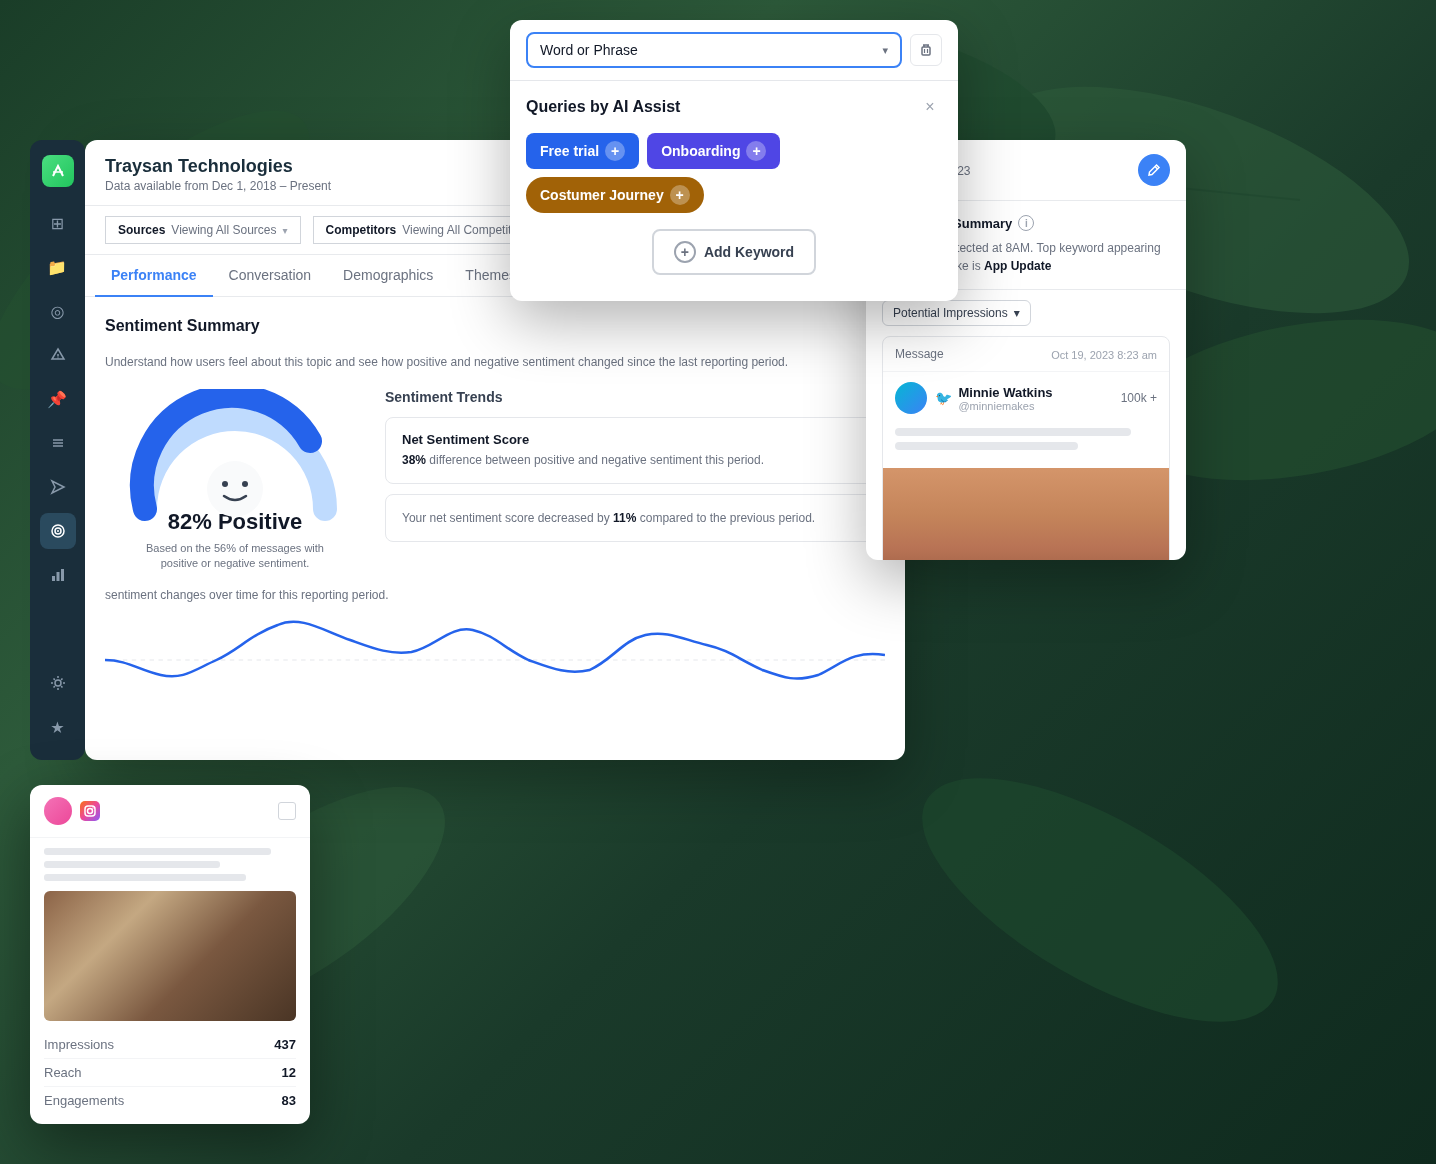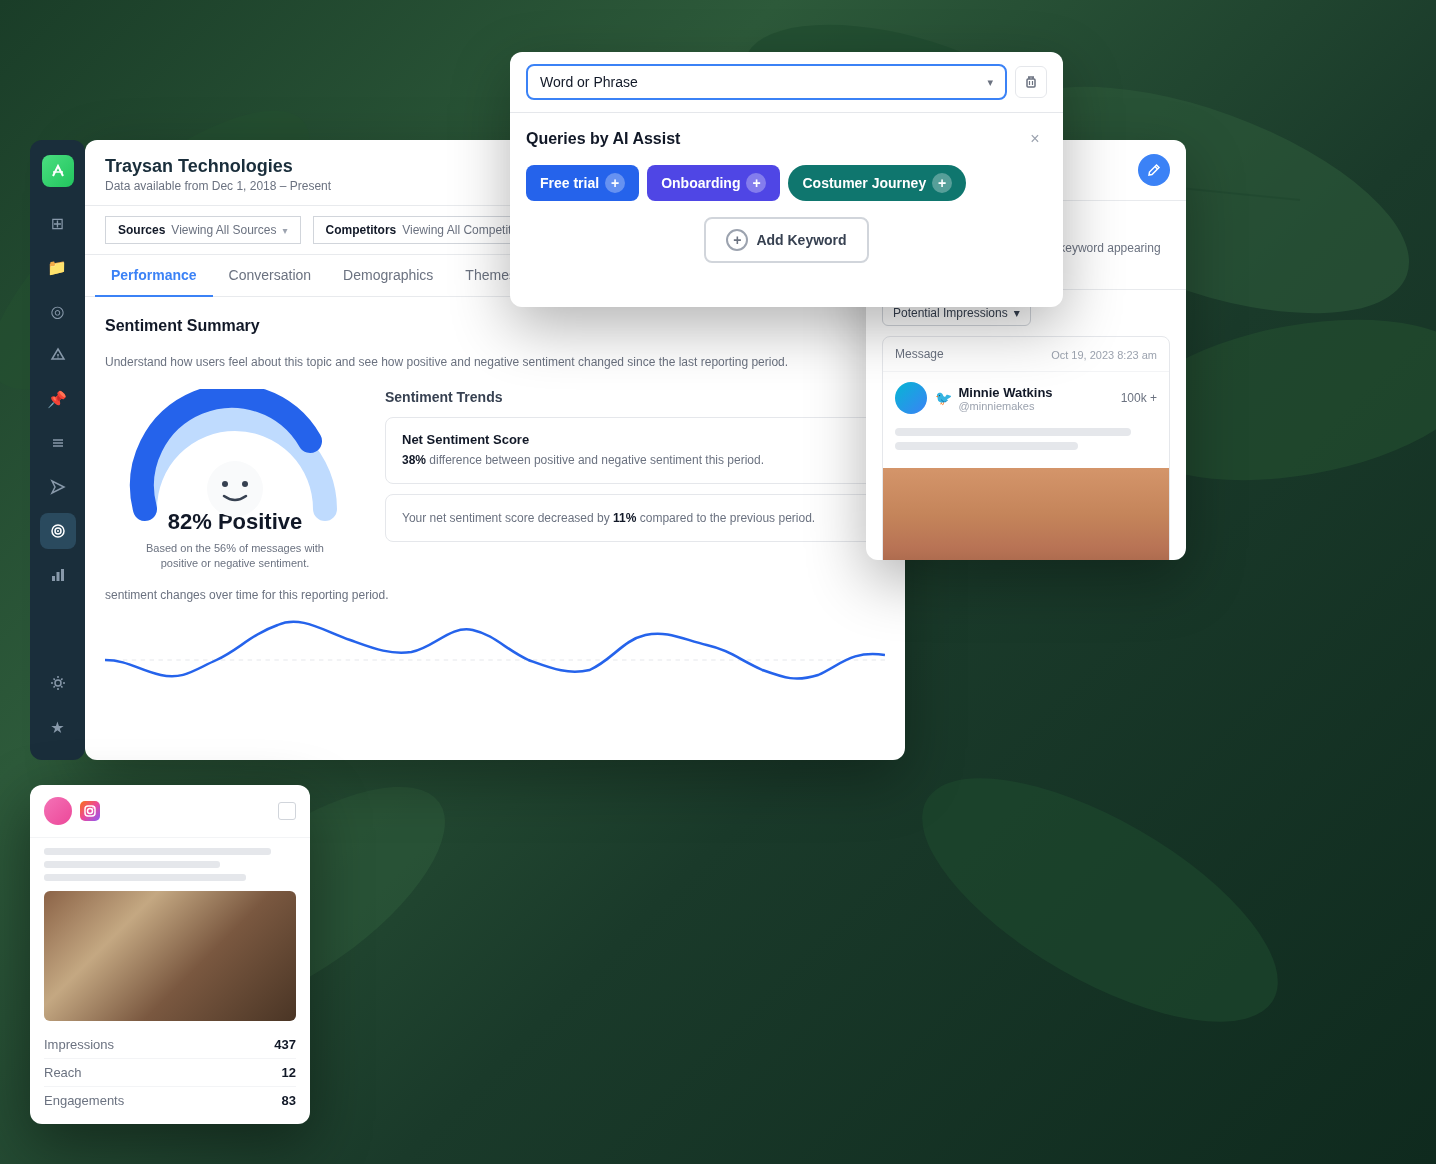--- a/index.html
+++ b/index.html
@@ -500,28 +500,27 @@
     .stat-row:last-child { border-bottom: none; }
 
     .stat-label { color: #6b7280; }
     .stat-value { font-weight: 600; color: #111827; }
 
     
     .ai-modal {
       position: absolute;
       top: 20px;
       left: 510px;
-      width: 553px;
+      width: 448px;
       background: white;
       border-radius: 12px;
       z-index: 20;
       box-shadow: 0 20px 60px rgba(0,0,0,0.3);
       overflow: hidden;
-      padding-bottom: 30px;
-      margin-top: 32px;
+      padding-bottom: 12px;
     }
 
     .ai-modal-search {
       display: flex;
       align-items: center;
       gap: 8px;
       padding: 12px 16px;
       border-bottom: 1px solid #e5e7eb;
     }
 
@@ -600,21 +599,21 @@
       padding: 8px 14px;
       border-radius: 8px;
       font-size: 14px;
       font-weight: 600;
       color: white;
       cursor: pointer;
     }
 
     .keyword-tag.blue { background: #2563eb; }
     .keyword-tag.indigo { background: #4f46e5; }
-    .keyword-tag.violet { background: #0f766e; border-radius: 18px; }
+    .keyword-tag.violet { background: #a16207; border-radius: 18px; }
 
     .keyword-tag .plus-icon {
       width: 20px;
       height: 20px;
       border-radius: 50%;
       background: rgba(255,255,255,0.3);
       display: flex;
       align-items: center;
       justify-content: center;
       font-size: 14px;

